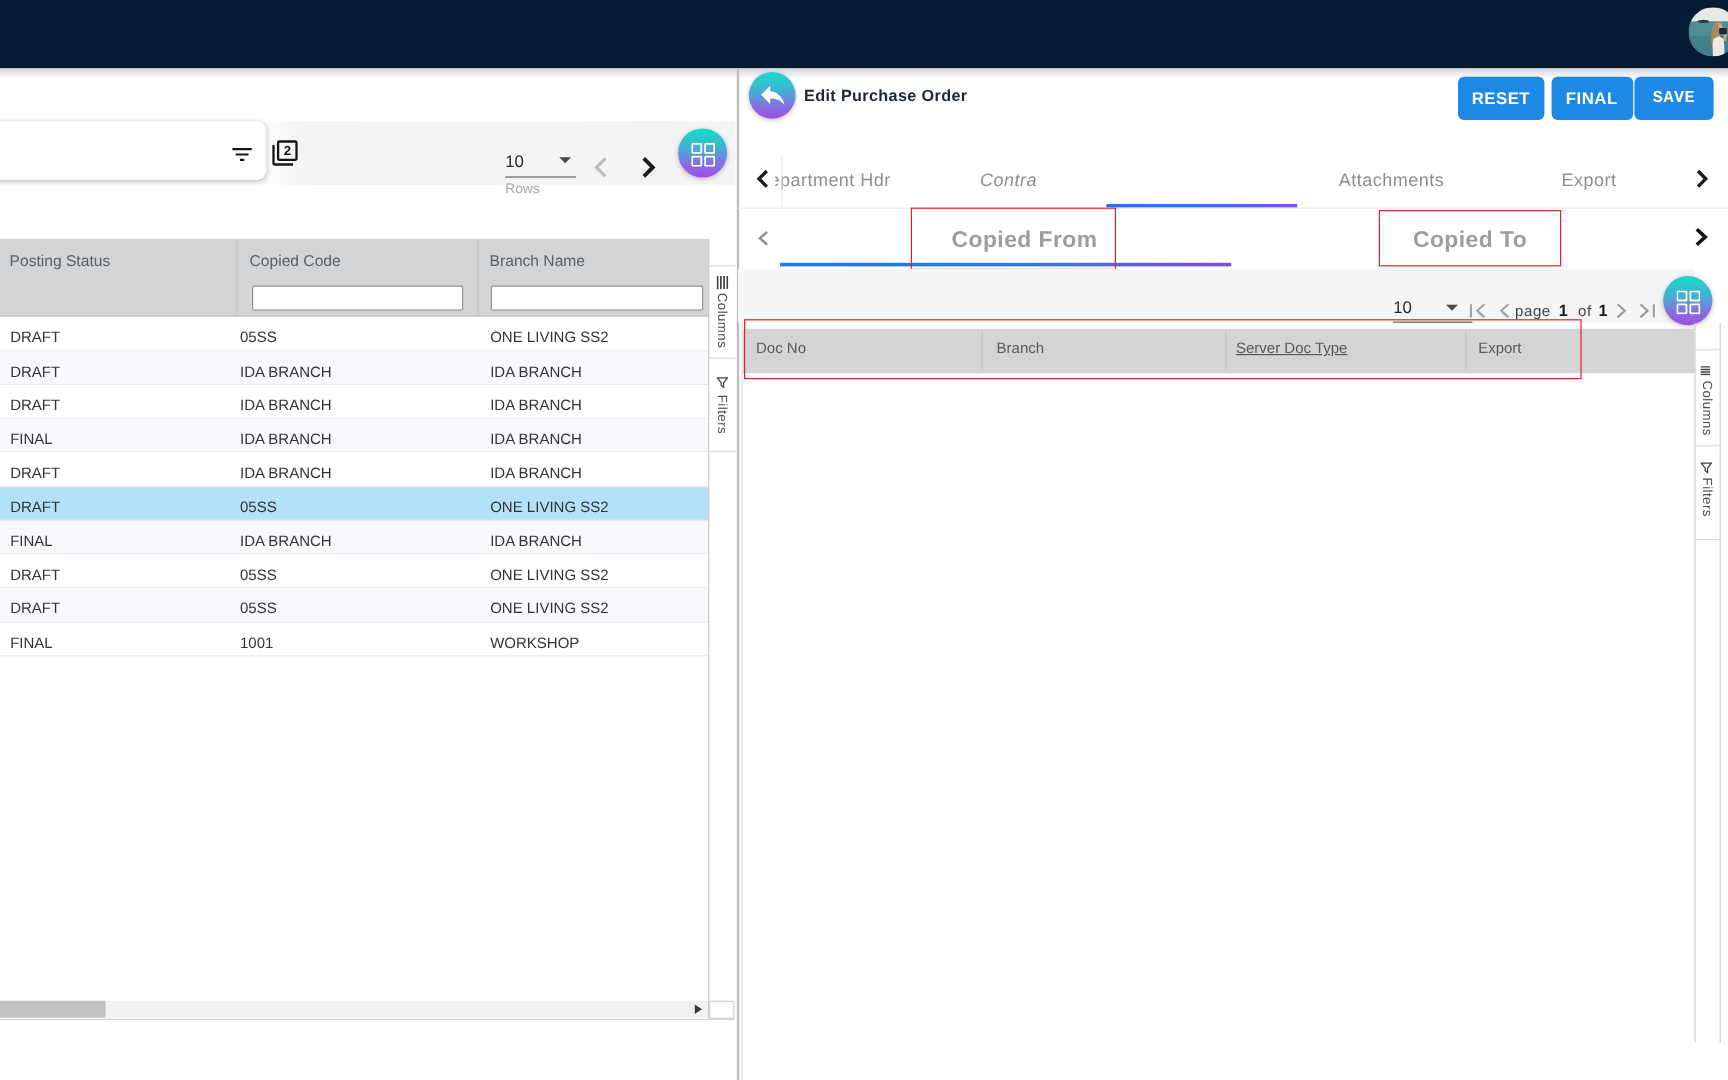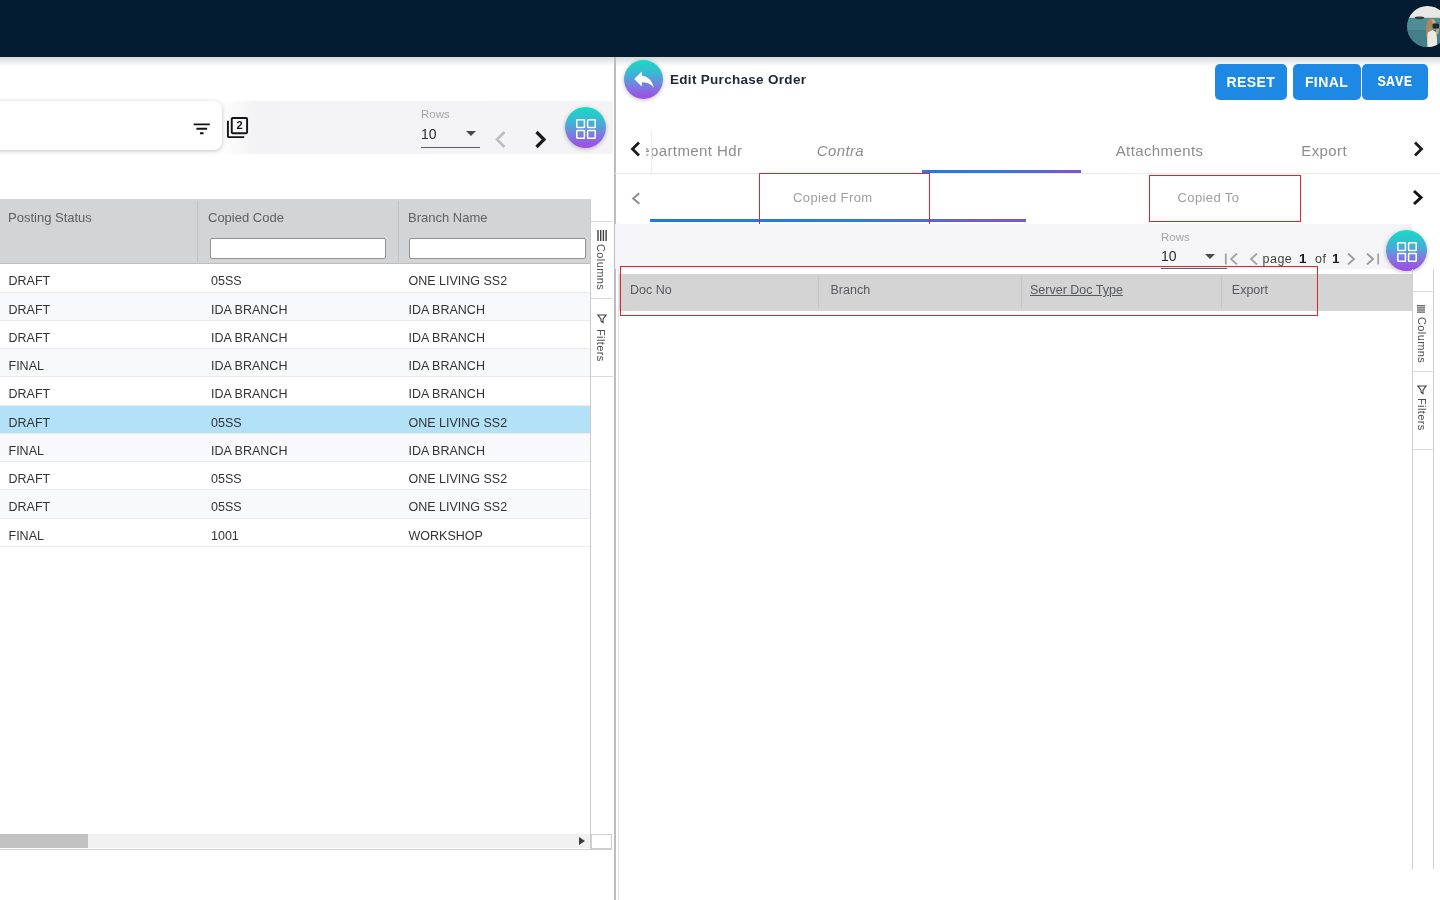--- a/index.html
+++ b/index.html
@@ -9,54 +9,54 @@
   
   #topbar{left:0;top:0;width:1440px;height:56.5px;background:#041c31;}
   #topshadow{left:0;top:56.5px;width:1440px;height:11px;
     background:linear-gradient(#d9dade,#ffffff 85%);}
   #avatar{left:1407px;top:6px;width:41px;height:41px;border-radius:50%;overflow:hidden;}
   
   #ltoolband{left:216px;top:101px;width:397px;height:53px;
     background:linear-gradient(90deg,#ffffff,#f3f3f5 10%,#f4f4f6);}
   #lcard{left:-14px;top:101px;width:236px;height:48.5px;background:#fff;border-radius:8px;
     box-shadow:0 1px 4px rgba(0,0,0,.25);}
-  .rowslbl{font-size:11.5px;color:#a5a5a5;}
+  .rowslbl{font-size:11.5px;color:#a5a5a5;margin-top:44px;}
   .rowsval{font-size:14px;color:#2b2b2b;}
   .ddline{height:1px;background:#5f5f5f;}
   .caret{width:0;height:0;border-left:5px solid transparent;border-right:5px solid transparent;
     border-top:5.5px solid #4a4a4a;}
   .gradbtn{width:41px;height:41px;border-radius:50%;
     background:linear-gradient(180deg,#16dcc3 0%,#3fb3d4 38%,#7e79e0 68%,#a14ae6 100%);
     display:flex;align-items:center;justify-content:center;
     box-shadow:0 1px 4px rgba(0,0,0,.25);}
   
   #lheader{left:0;top:198.5px;width:591px;height:65.8px;background:#d3d4d5;
     border-bottom:1px solid #bcbcbc;box-sizing:border-box;}
   .hsep{width:1px;background:#c2c2c2;}
   .hcell{font-size:13px;color:#5c6165;}
   .finput{background:#fff;border:1px solid #919191;border-radius:2px;height:19px;}
   .lrow{left:0;width:591px;height:28.25px;border-bottom:1px solid #ececec;box-sizing:border-box;
     font-size:12.5px;color:#333;}
   .lrow span{position:absolute;top:10px;}
-  .c1{left:8.5px;} .c2{left:211px;} .c3{left:408.5px;}
+  .c1{left:8.5px;} .c2{left:200px;} .c3{left:408.5px;}
   .vtext{writing-mode:vertical-rl;font-size:11px;color:#4c4c4c;letter-spacing:.4px;}
   
   #hscroll{left:0;top:834px;width:590px;height:14px;background:#f1f1f1;}
   #hthumb{left:0;top:0;width:88px;height:14px;background:#c2c2c2;}
   #harrow{width:0;height:0;border-top:4.5px solid transparent;border-bottom:4.5px solid transparent;
     border-left:6.5px solid #3c3c3c;}
   
   #vdivider{left:614.2px;top:56.5px;width:1.4px;height:843.5px;background:#bdbdbd;}
   
   #rtitle{left:670px;top:72px;font-size:13.5px;font-weight:700;color:#1d2736;letter-spacing:.3px;}
   .bluebtn{position:absolute;top:64px;height:36px;background:#1e88e5;border-radius:5px;
     color:#fff;font-size:14px;font-weight:bold;letter-spacing:.4px;
     display:flex;align-items:center;justify-content:center;padding-bottom:1px;box-sizing:border-box;}
   .tablbl{position:absolute;top:141px;font-size:15px;color:#8d8d8d;white-space:nowrap;letter-spacing:.4px;}
-  .subtablbl{position:absolute;top:189.5px;font-size:13px;color:#9d9d9d;white-space:nowrap;letter-spacing:.4px;}
+  .subtablbl{position:absolute;top:189.5px;font-size:19px;color:#9d9d9d;white-space:nowrap;letter-spacing:.4px;font-weight:bold;}
   .redbox{position:absolute;border:1.5px solid #e3232c;box-sizing:border-box;}
   #rtoolband{left:615px;top:223.5px;width:797px;height:45px;background:#f5f5f7;}
   #rheader{left:619px;top:274px;width:793px;height:36.5px;background:#d4d4d5;}
   .rhcell{position:absolute;top:9px;font-size:12.5px;color:#56595d;}
   .pagtxt{font-size:12.5px;color:#3f3f3f;letter-spacing:.5px;}
   .pagbold{font-size:13.5px;font-weight:bold;color:#1b1b1b;}
 </style>
 </head>
 <body>
   <div class="abs" id="topbar"></div>

